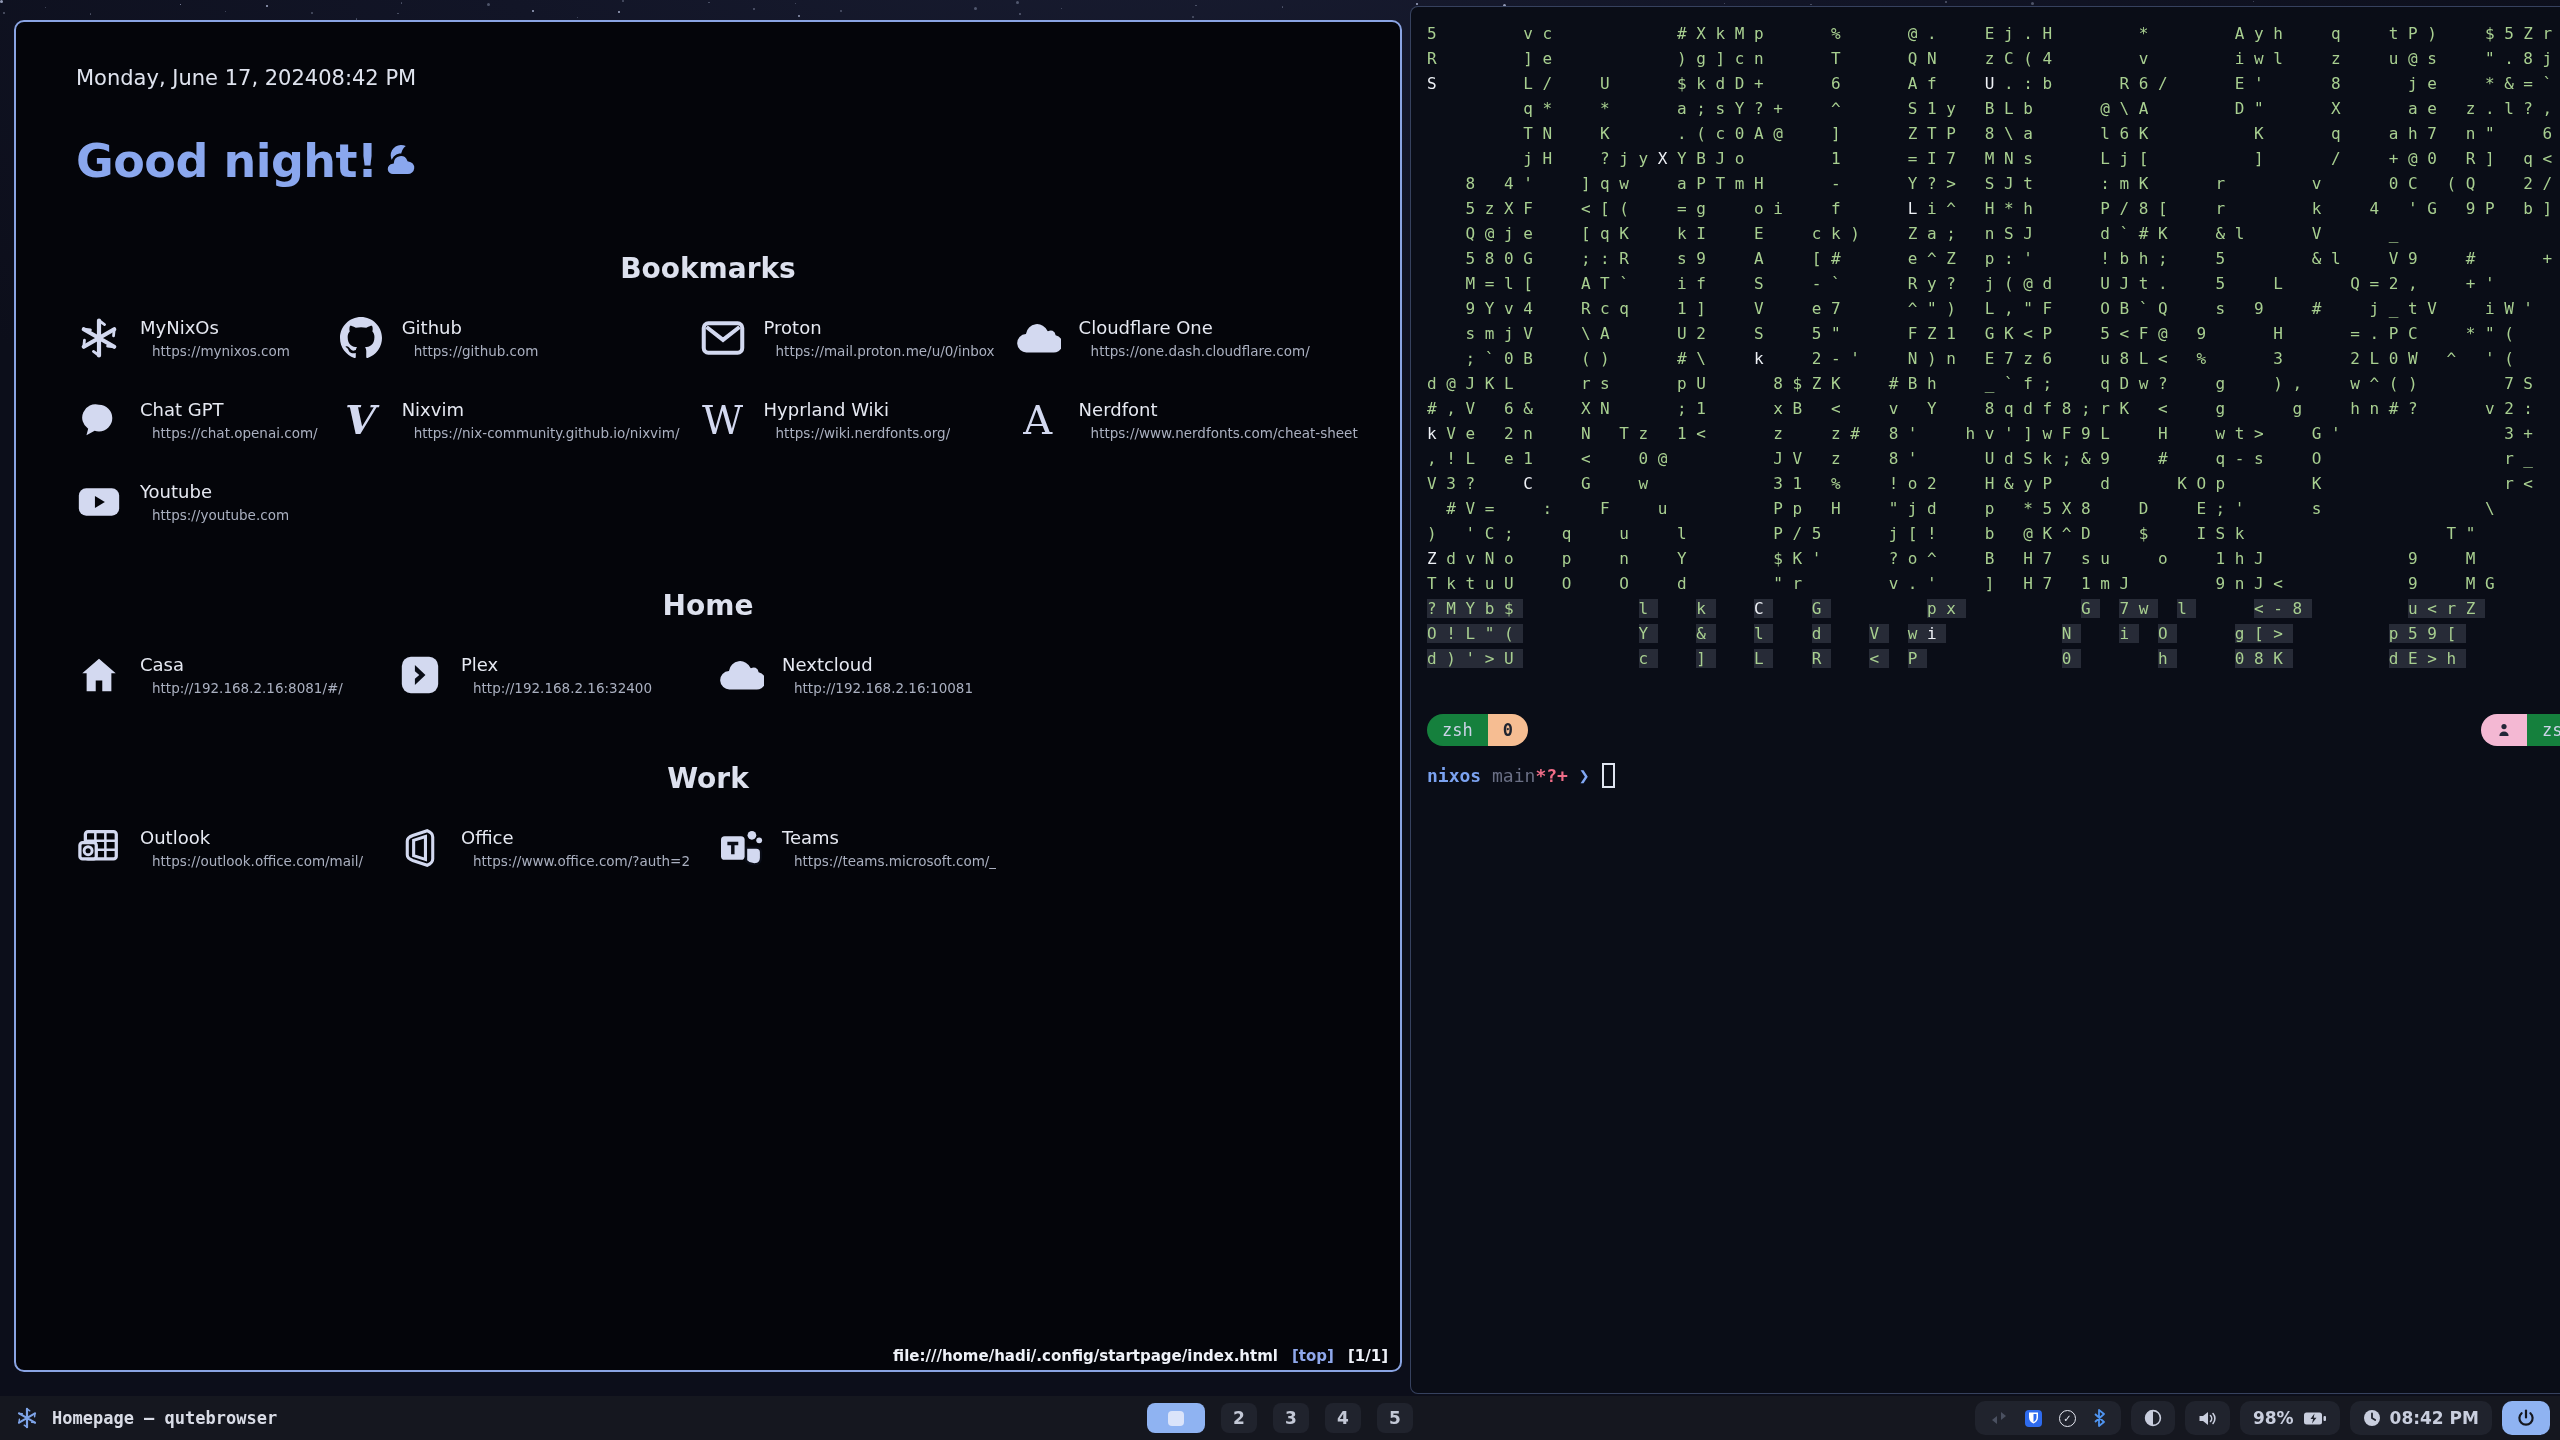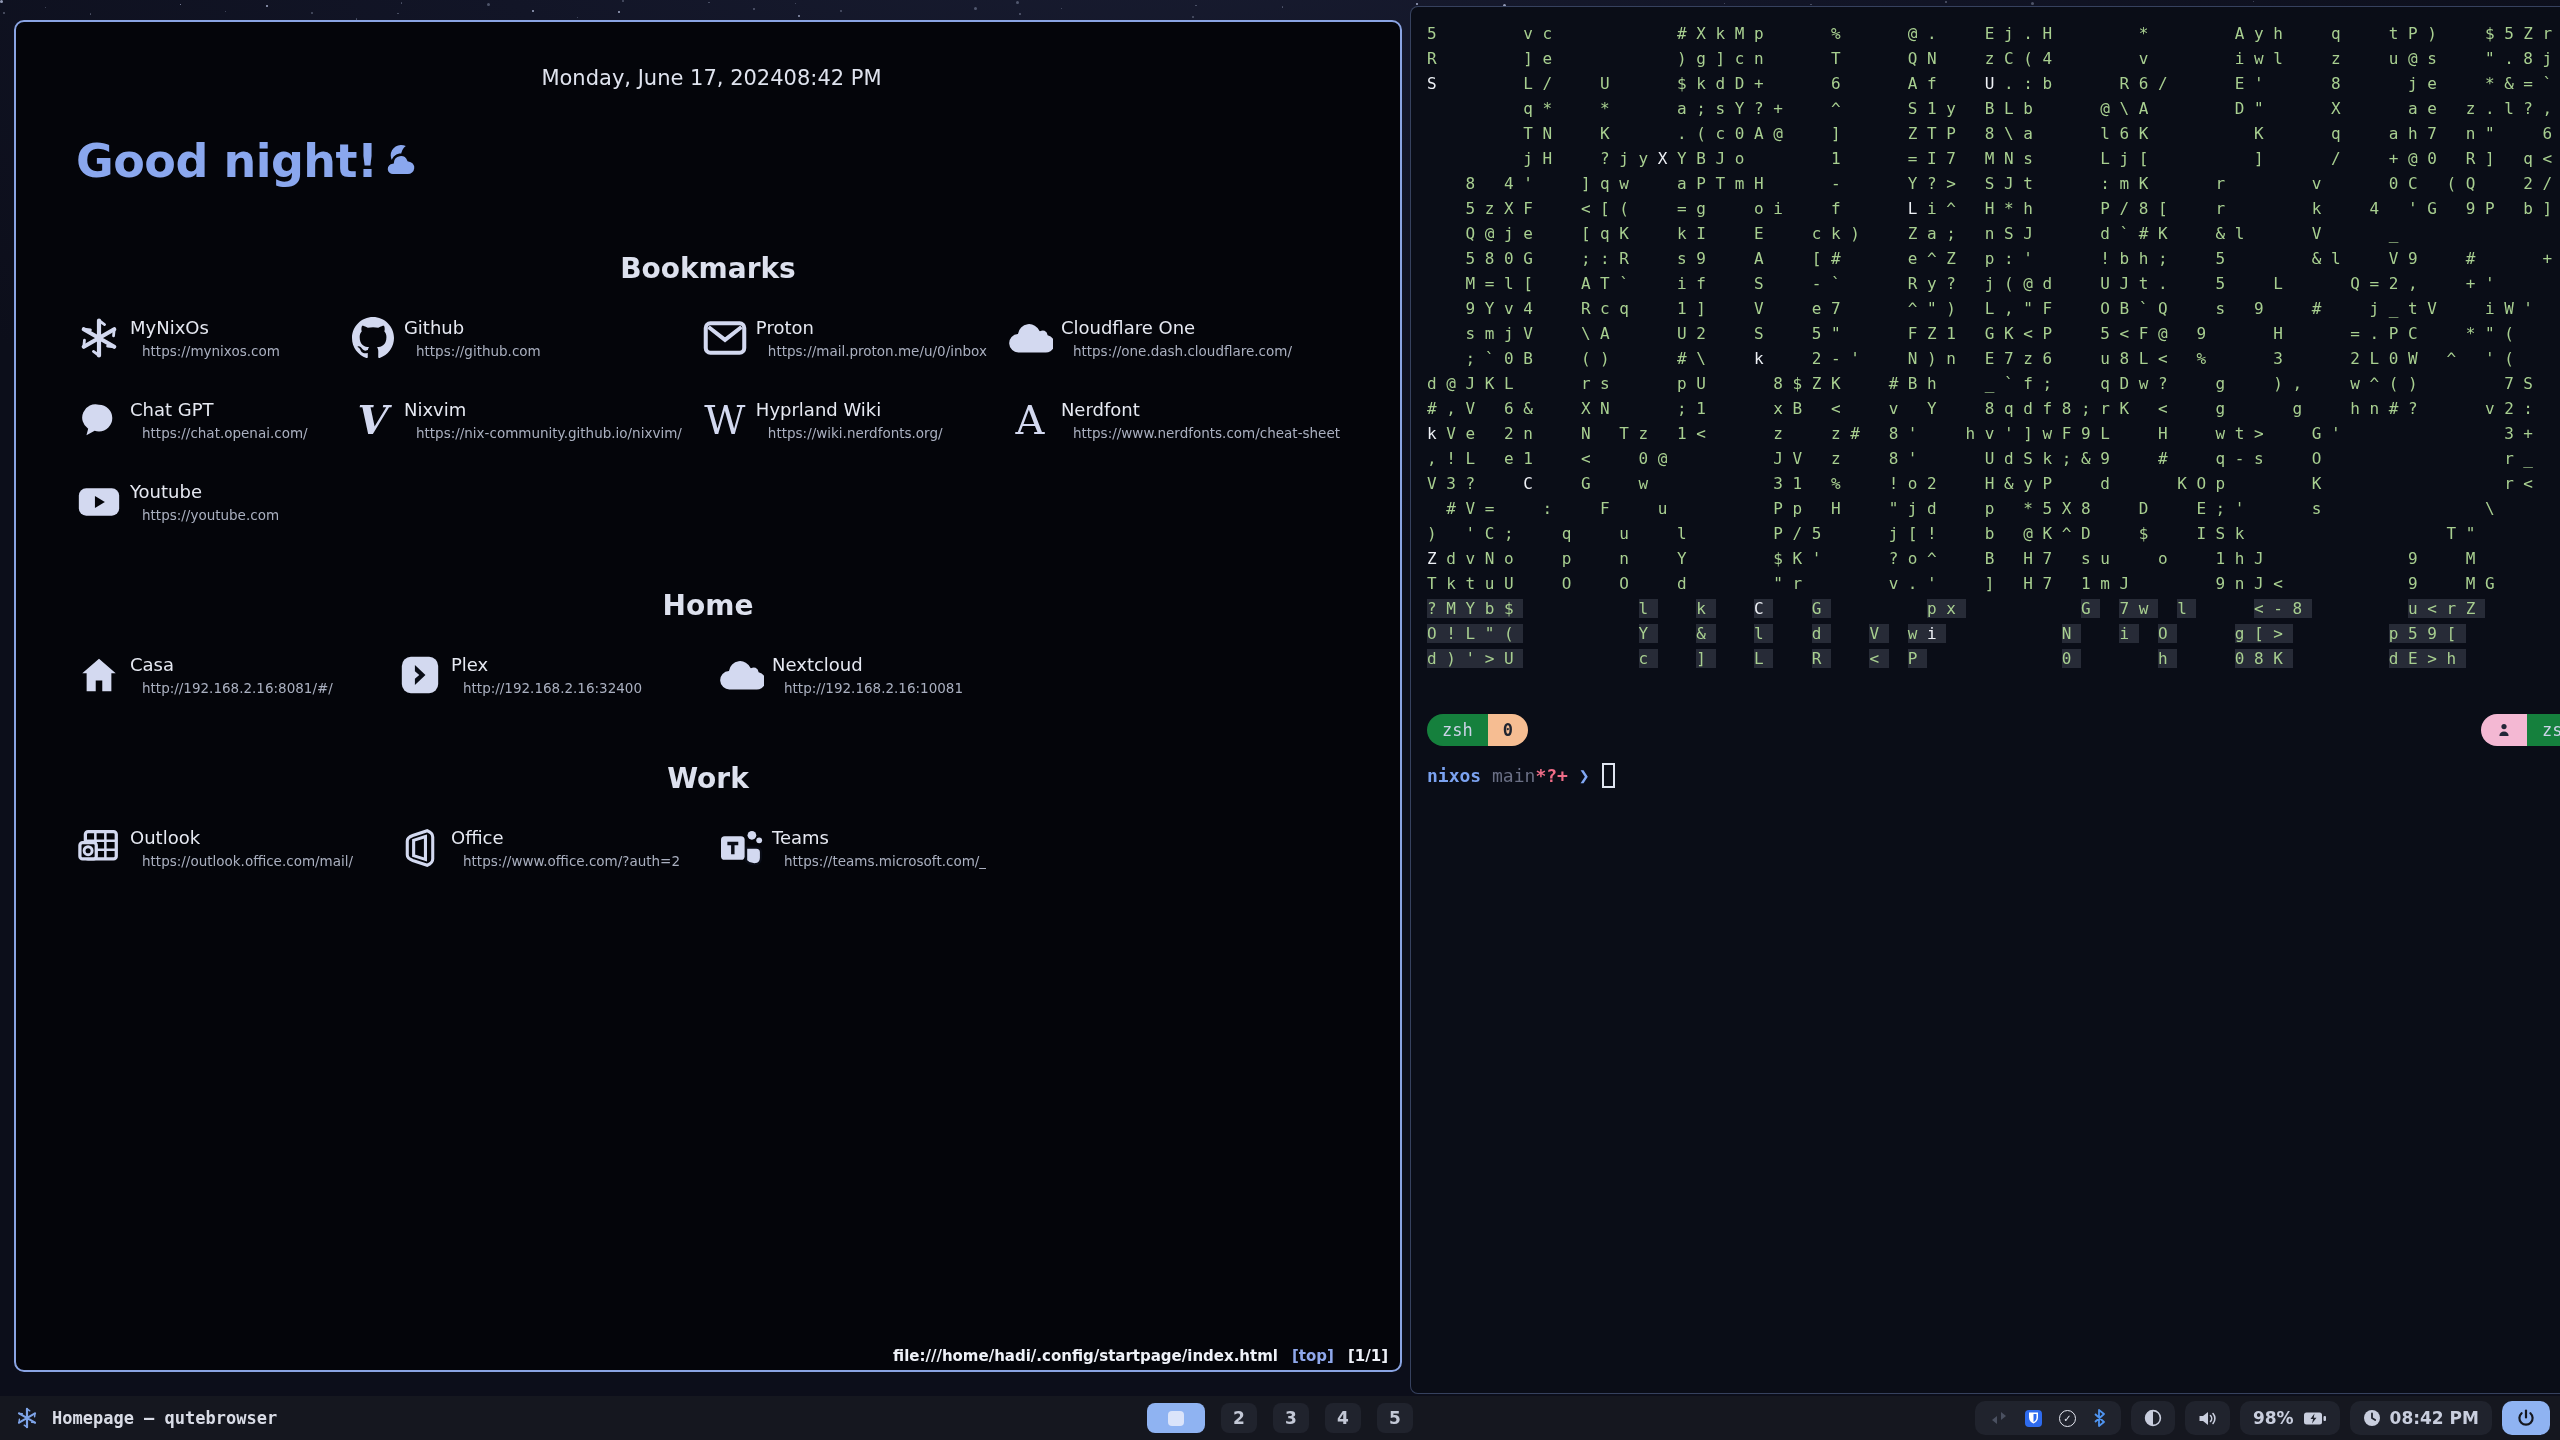--- a/index.html
+++ b/index.html
@@ -8,30 +8,30 @@
 
   
   .screen { position:absolute; inset:0;
     background:radial-gradient(ellipse 1600px 700px at 45% -10%, #1a1e33 0%, #121527 45%, #0c0e1a 100%); }
   #starfield { position:absolute; inset:0; pointer-events:none; }
   .star { position:absolute; background:#aab3d0; border-radius:50%; }
 
   
   .browser { position:absolute; left:14px; top:20px; width:1388px; height:1352px;
     background:#04050a; border:2px solid #8aa4e3; border-radius:10px; overflow:hidden; }
-  .bw-head { display:flex; justify-content:center; align-items:baseline;
+  .bw-head { display:flex; justify-content:flex-start; align-items:baseline;
     padding:44px 53px 0 60px; color:#dfe3ee; font-size:21px; font-weight:500; }
   .greeting { margin:44px 0 0 60px; color:#8aa7ee; font-size:46px; font-weight:bold;
     letter-spacing:-0.5px; display:flex; align-items:center; gap:0; }
   .bm-wrap { padding:0 60px; }
   .bm-section h2 { color:#dde1ee; font-size:28px; font-weight:bold;text-align:center; }
   .bm-section { margin-top:64px; }
   .bm-grid { margin-top:30px; display:grid; grid-template-columns:repeat(4,1fr);
     row-gap:36px; column-gap:20px; }
-  .bm-item { display:flex; align-items:center; gap:8px; text-decoration:none; cursor:pointer; }
+  .bm-item { display:flex; align-items:center; gap:18px; text-decoration:none; cursor:pointer; }
   .bm-icon { width:46px; height:46px; flex:0 0 46px; display:flex; align-items:center;
     justify-content:center; color:#d3d9f0; }
   .bm-icon .glyph-letter { font-family:"DejaVu Serif", serif; font-size:40px; color:#d3d9f0; line-height:1; }
   .bm-icon .glyph-letter.it { font-style:italic; font-weight:bold; }
   .bm-text { display:flex; flex-direction:column; gap:5px; min-width:0; }
   .bm-label { color:#e6e9f2; font-size:18px; font-weight:500; white-space:nowrap; }
   .bm-url { color:#aab0c0; font-size:13.5px; white-space:nowrap; overflow:hidden; text-overflow:ellipsis; max-width:300px;margin-left:12px; }
   .qb-status { position:absolute; right:12px; bottom:5px; font-size:15px; font-weight:bold;
     color:#eef1f8; display:flex; gap:14px; }
   .qb-status .qb-pos { color:#8fa8ec; }

